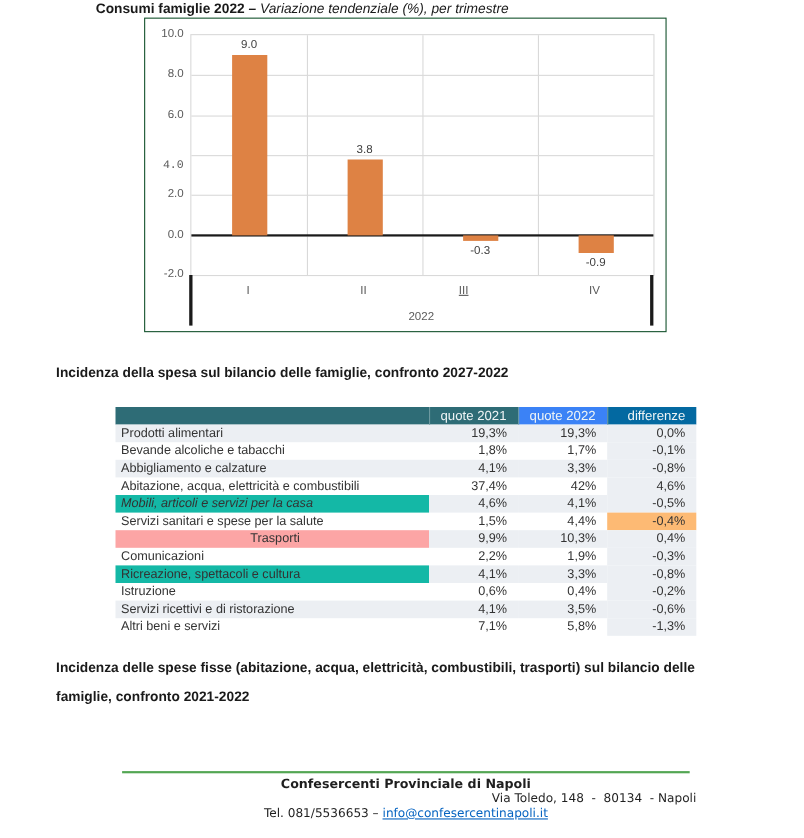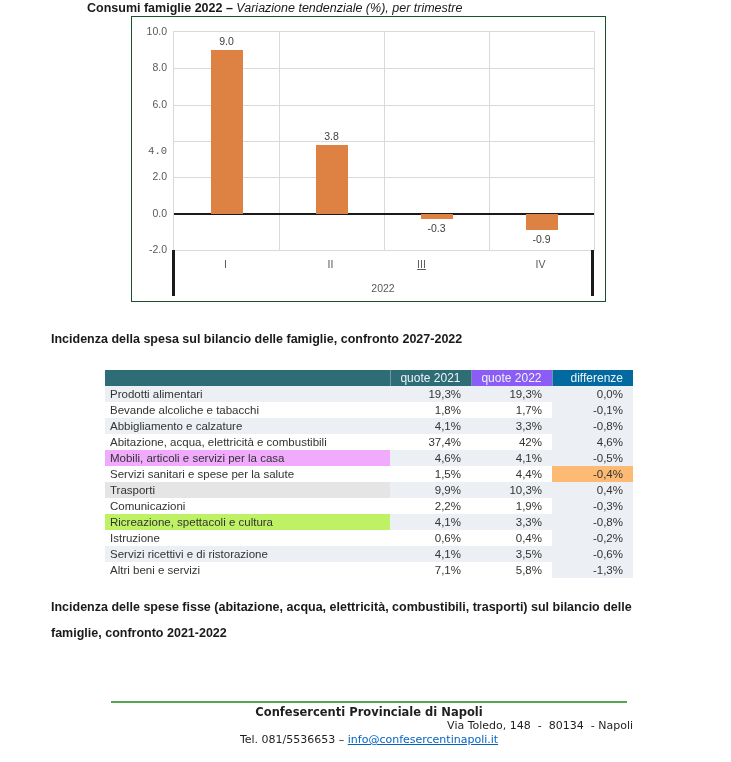--- a/index.html
+++ b/index.html
@@ -131,21 +131,21 @@
     <colgroup>
       <col class="c-label">
         <col class="c-num">
         <col class="c-num">
         <col class="c-num">
     </colgroup>
     <thead>
         <tr>
           <th class="h-label" style="background: rgb(46, 108, 118);"></th>
           <th class="sep" style="background: rgb(46, 108, 118);">quote 2021</th>
-          <th class="sep" style="background: #8b5cf6;">quote 2022</th>
+          <th class="sep" style="background: #3b82f6;">quote 2022</th>
           <th class="sep" style="background: #0369a1;">differenze</th>
         </tr>
       </thead>
     <tbody>
         <tr>
           <td class="cell-label" style="background: rgb(236, 239, 243);">Prodotti alimentari</td>
           <td class="cell-num" style="background: rgb(236, 239, 243);">19,3%</td>
           <td class="cell-num" style="background: rgb(236, 239, 243);">19,3%</td>
           <td class="cell-num" style="background: rgb(236, 239, 243);">0,0%</td>
         </tr>
@@ -161,45 +161,45 @@
           <td class="cell-num" style="background: rgb(236, 239, 243);">3,3%</td>
           <td class="cell-num" style="background: rgb(236, 239, 243);">-0,8%</td>
         </tr>
         <tr>
           <td class="cell-label">Abitazione, acqua, elettricità e combustibili</td>
           <td class="cell-num">37,4%</td>
           <td class="cell-num">42%</td>
           <td class="cell-num" style="background: rgb(236, 239, 243);">4,6%</td>
         </tr>
         <tr>
-          <td class="cell-label" style="background: #f0abfc;">Mobili, articoli e servizi per la casa</td>
+          <td class="cell-label" style="background: #14b8a6; font-style: italic;">Mobili, articoli e servizi per la casa</td>
           <td class="cell-num" style="background: rgb(236, 239, 243);">4,6%</td>
           <td class="cell-num" style="background: rgb(236, 239, 243);">4,1%</td>
           <td class="cell-num" style="background: rgb(236, 239, 243);">-0,5%</td>
         </tr>
         <tr>
           <td class="cell-label">Servizi sanitari e spese per la salute</td>
           <td class="cell-num">1,5%</td>
           <td class="cell-num">4,4%</td>
           <td class="cell-num" style="background: #fdba74; text-align: right;">-0,4%</td>
         </tr>
         <tr>
-          <td class="cell-label" style="background: #e5e5e5;">Trasporti</td>
+          <td class="cell-label" style="background: #fca5a5; text-align: center;">Trasporti</td>
           <td class="cell-num" style="background: rgb(236, 239, 243);">9,9%</td>
           <td class="cell-num" style="background: rgb(236, 239, 243);">10,3%</td>
           <td class="cell-num" style="background: rgb(236, 239, 243);">0,4%</td>
         </tr>
         <tr>
           <td class="cell-label">Comunicazioni</td>
           <td class="cell-num">2,2%</td>
           <td class="cell-num">1,9%</td>
           <td class="cell-num" style="background: rgb(236, 239, 243);">-0,3%</td>
         </tr>
         <tr>
-          <td class="cell-label" style="background: #bef264; margin-top: 28px;">Ricreazione, spettacoli e cultura</td>
+          <td class="cell-label" style="background: #14b8a6; margin-top: 28px;">Ricreazione, spettacoli e cultura</td>
           <td class="cell-num" style="background: rgb(236, 239, 243);">4,1%</td>
           <td class="cell-num" style="background: rgb(236, 239, 243);">3,3%</td>
           <td class="cell-num" style="background: rgb(236, 239, 243);">-0,8%</td>
         </tr>
         <tr>
           <td class="cell-label">Istruzione</td>
           <td class="cell-num">0,6%</td>
           <td class="cell-num">0,4%</td>
           <td class="cell-num" style="background: rgb(236, 239, 243); margin-left: 29px;">-0,2%</td>
         </tr>

